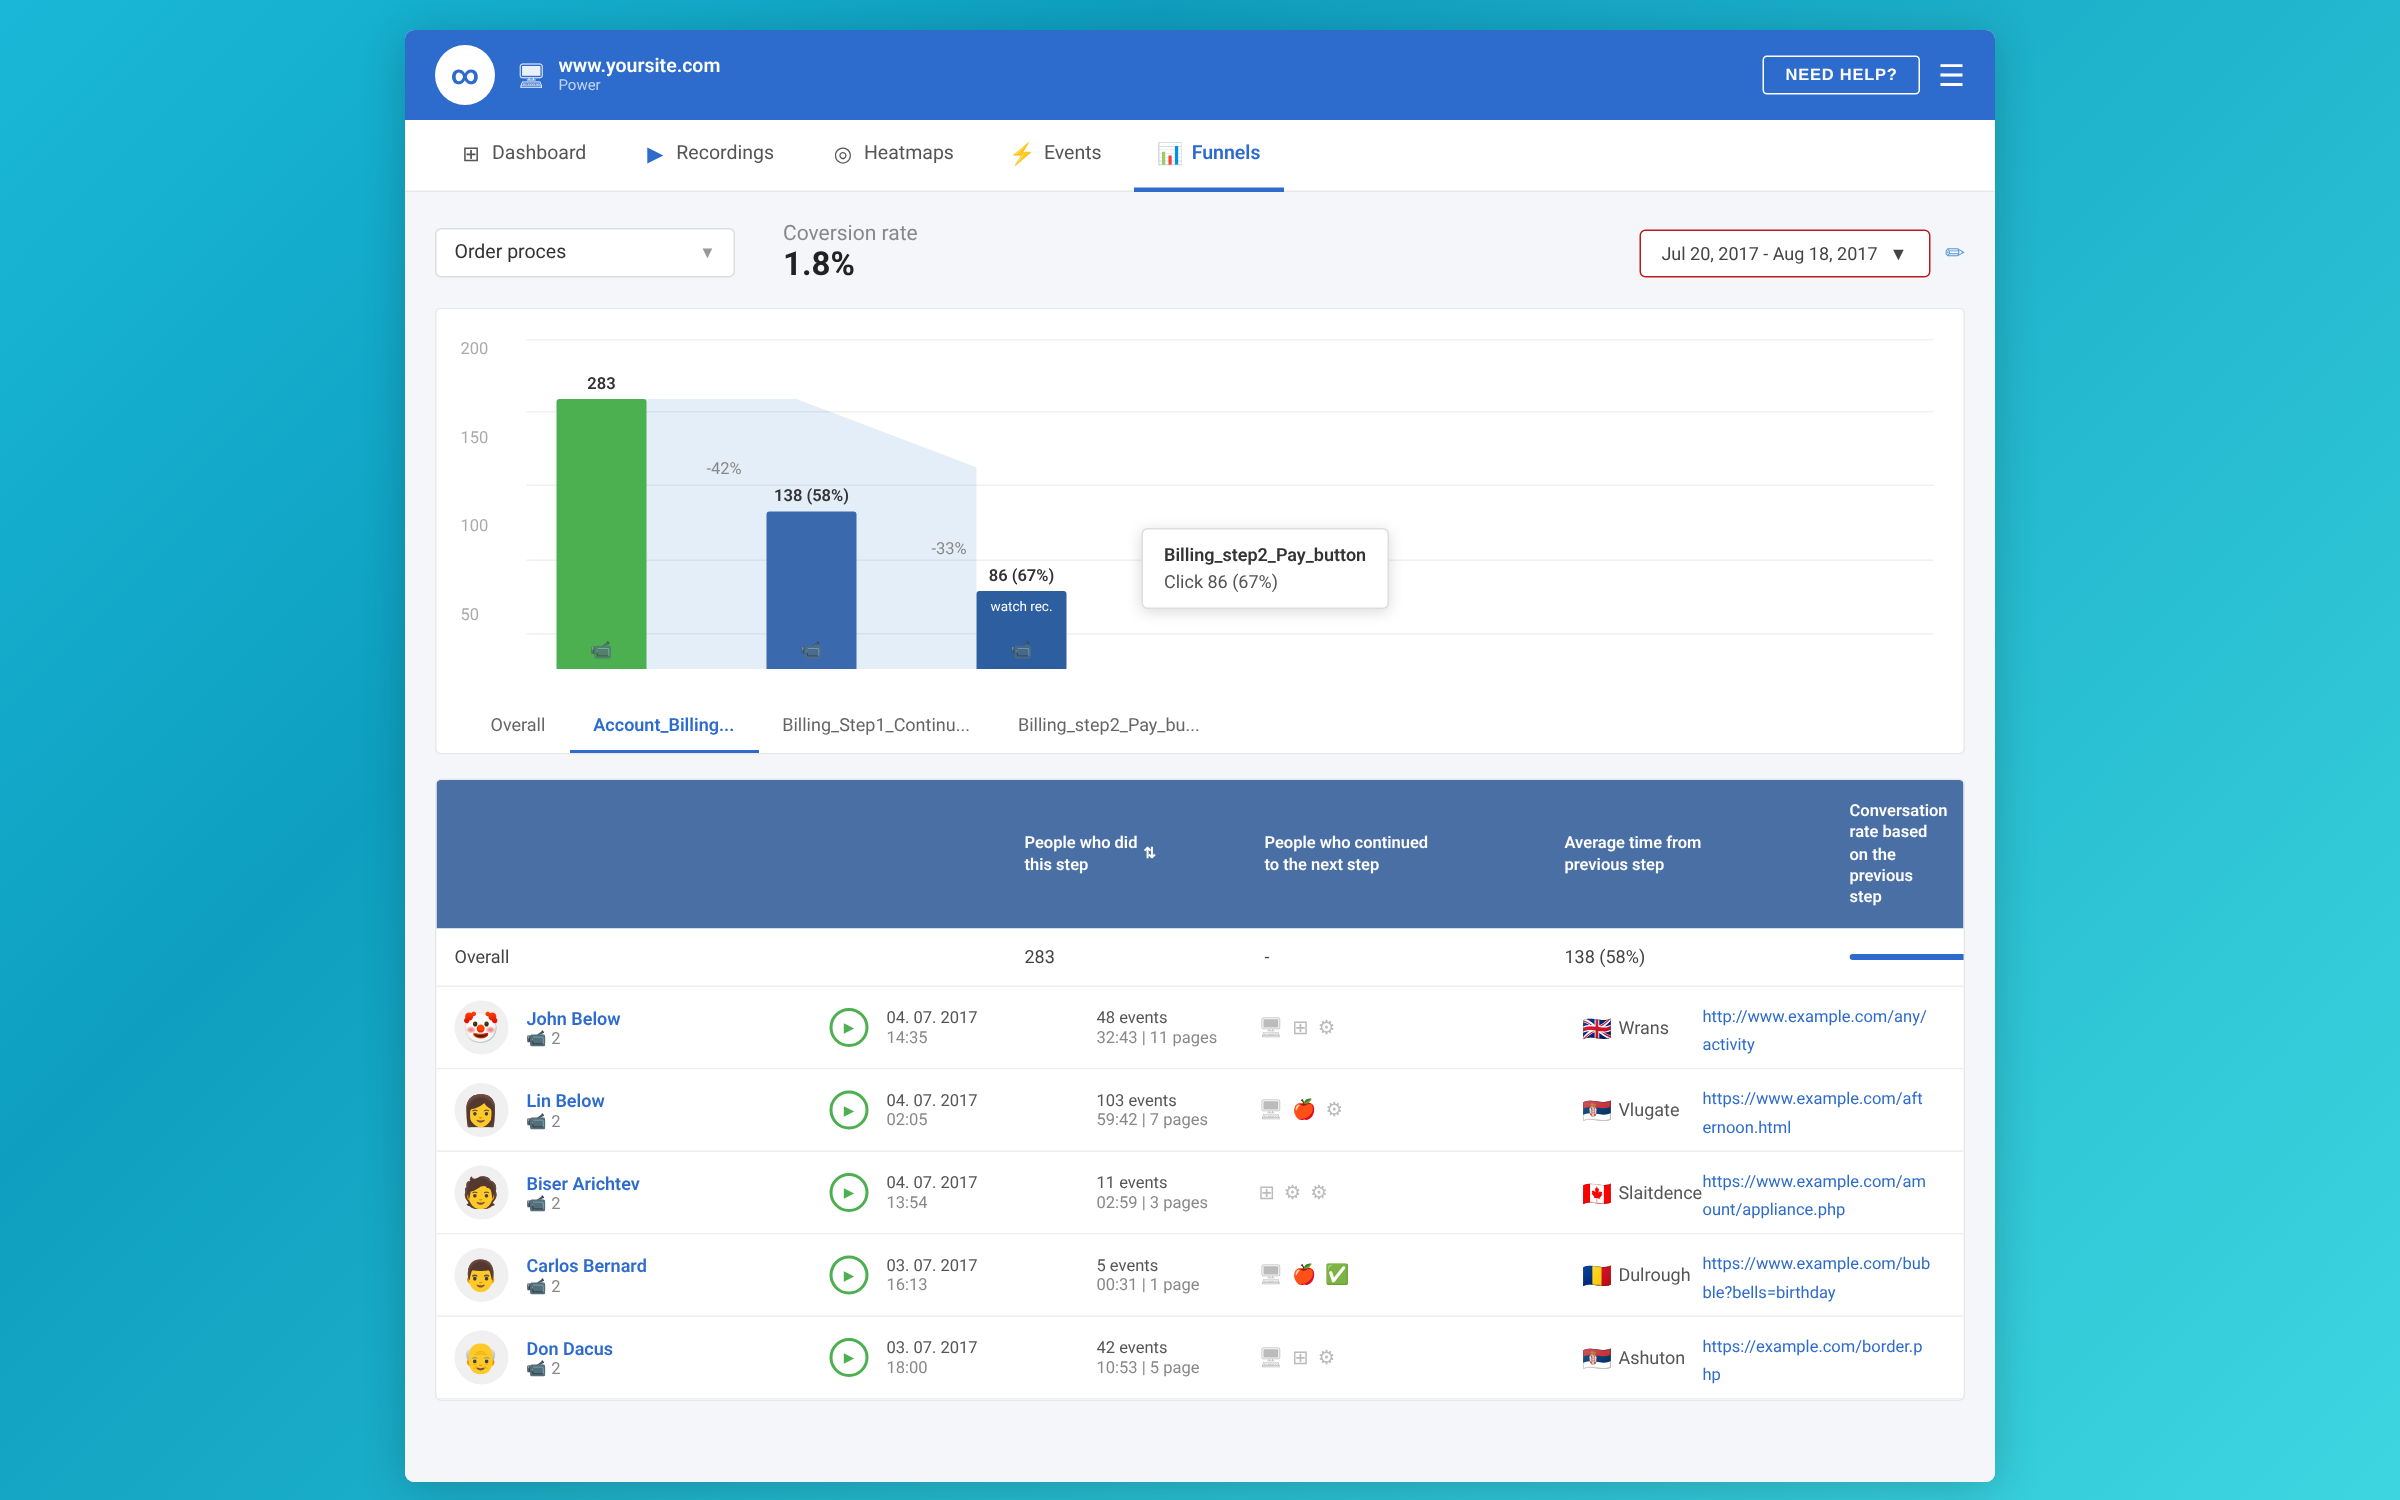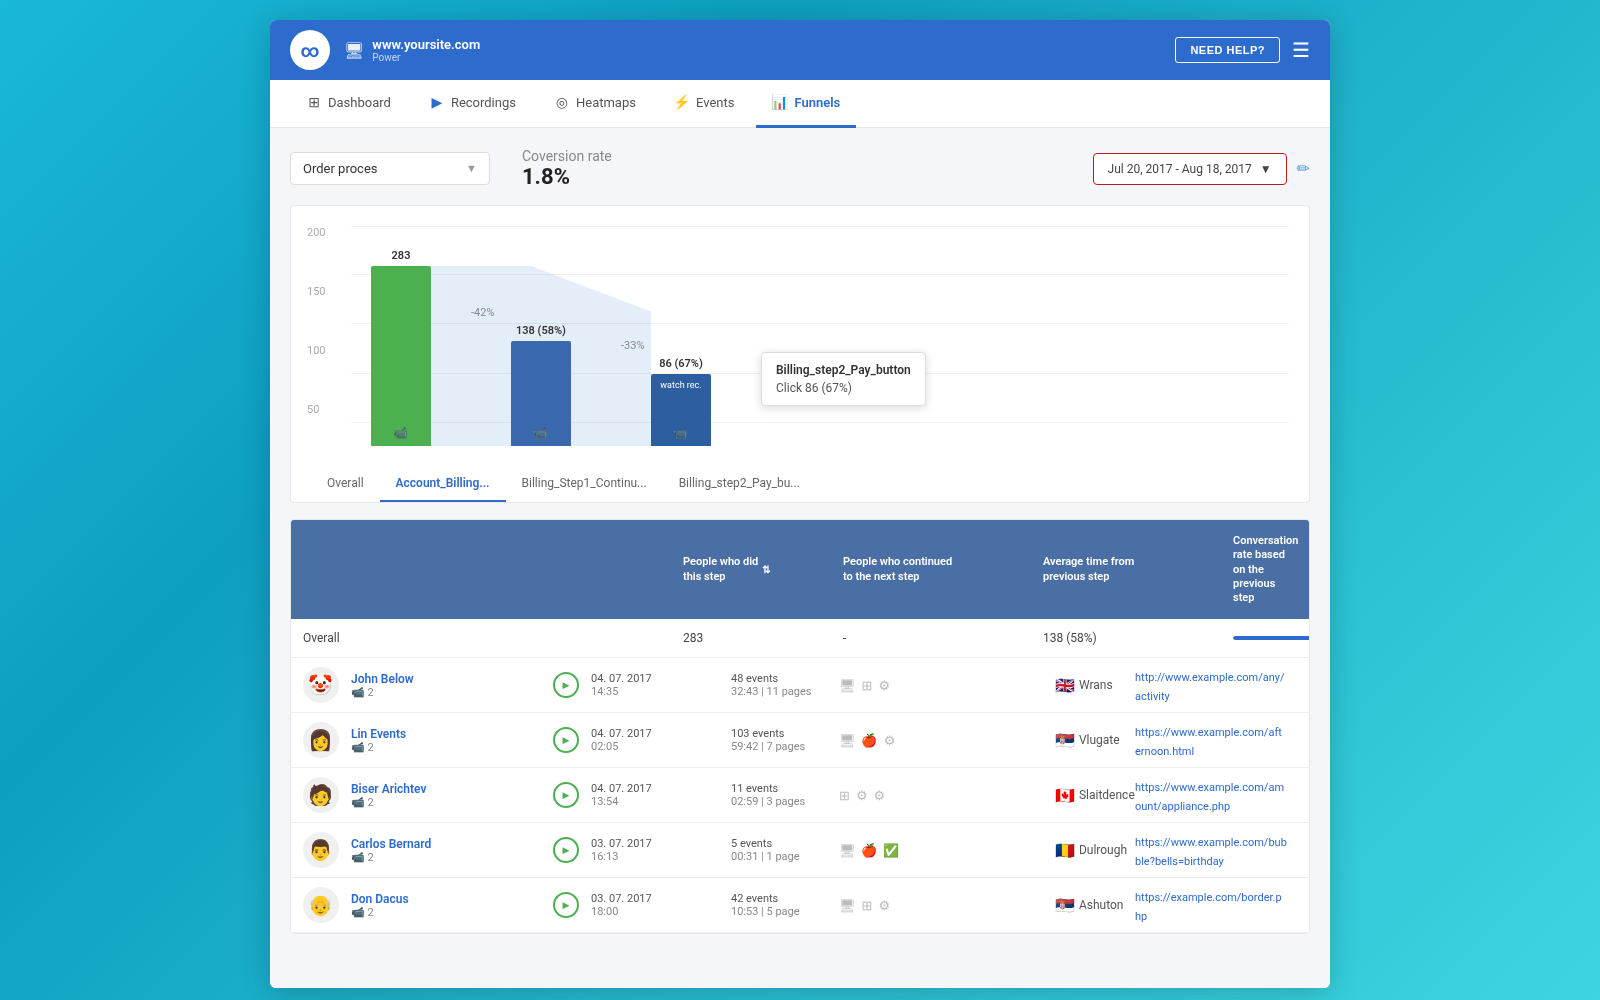--- a/index.html
+++ b/index.html
@@ -452,21 +452,21 @@
             <div class="drop-label" style="top:-18px;left:-40px;">-42%</div>
             <div class="bar-label-top">138 (58%)</div>
             <div class="bar bar-blue" style="height:105px;">
               <span class="bar-video-icon">📹</span>
             </div>
           </div>
 
           <div class="bar-group" style="position:relative;">
             <div class="drop-label" style="top:-18px;left:-30px;">-33%</div>
             <div class="bar-label-top">86 (67%)</div>
-            <div class="bar bar-blue-hover" style="height:72px;position:relative;">
+            <div class="bar bar-blue-hover" style="height:52px;position:relative;">
               <span style="font-size:9px;color:white;position:absolute;top:6px;left:50%;transform:translateX(-50%);white-space:nowrap;">watch rec.</span>
               <span class="bar-video-icon">📹</span>
             </div>
 
             <div class="tooltip-box" style="left:70px;bottom:40px;margin-left:40px;">
               <div class="tooltip-title">Billing_step2_Pay_button</div>
               <div class="tooltip-value">Click 86 (67%)</div>
             </div>
           </div>
         </div>
@@ -538,21 +538,21 @@
     </div>
     <div style="padding:0 4px;">
       <a href="#" style="font-size:11px;color:#2d6bcd;text-decoration:none;word-break:break-all;">http://www.example.com/any/activity</a>
     </div>
   </div>
           <div style="display: grid; grid-template-columns: 60px 190px 50px 140px 100px 220px 80px 160px 1fr; border-bottom: 1px solid rgb(238, 238, 238); align-items: center; background: white; padding: 8px 0px;">
     <div style="display:flex;justify-content:center;">
       <div style="width:36px;height:36px;border-radius:50%;background:#f0f0f0;display:flex;align-items:center;justify-content:center;font-size:20px;overflow:hidden;">👩</div>
     </div>
     <div>
-      <div style="color:#2d6bcd;font-size:12px;font-weight:600;cursor:pointer;">Lin Events</div>
+      <div style="color:#2d6bcd;font-size:12px;font-weight:600;cursor:pointer;">Lin Below</div>
       <div style="font-size:11px;color:#888;display:flex;align-items:center;gap:3px;">📹 2</div>
     </div>
     <div style="display:flex;justify-content:center;">
       <button style="width:26px;height:26px;border-radius:50%;background:transparent;border:2px solid #4caf50;color:#4caf50;display:flex;align-items:center;justify-content:center;cursor:pointer;font-size:9px;">▶</button>
     </div>
     <div>
       <div style="font-size:11px;color:#555;">04. 07. 2017</div>
       <div style="font-size:11px;color:#888;">02:05</div>
     </div>
     <div>

